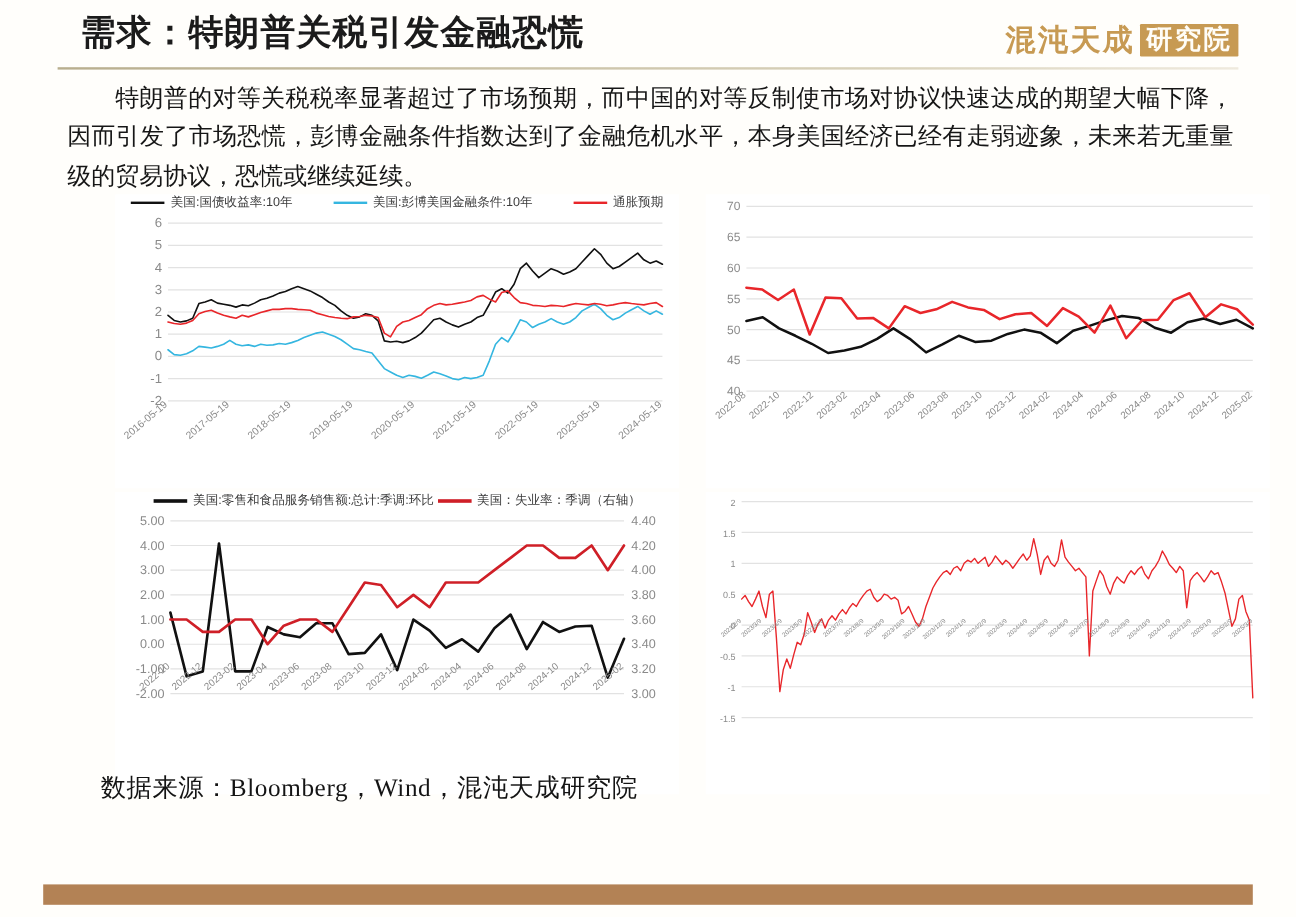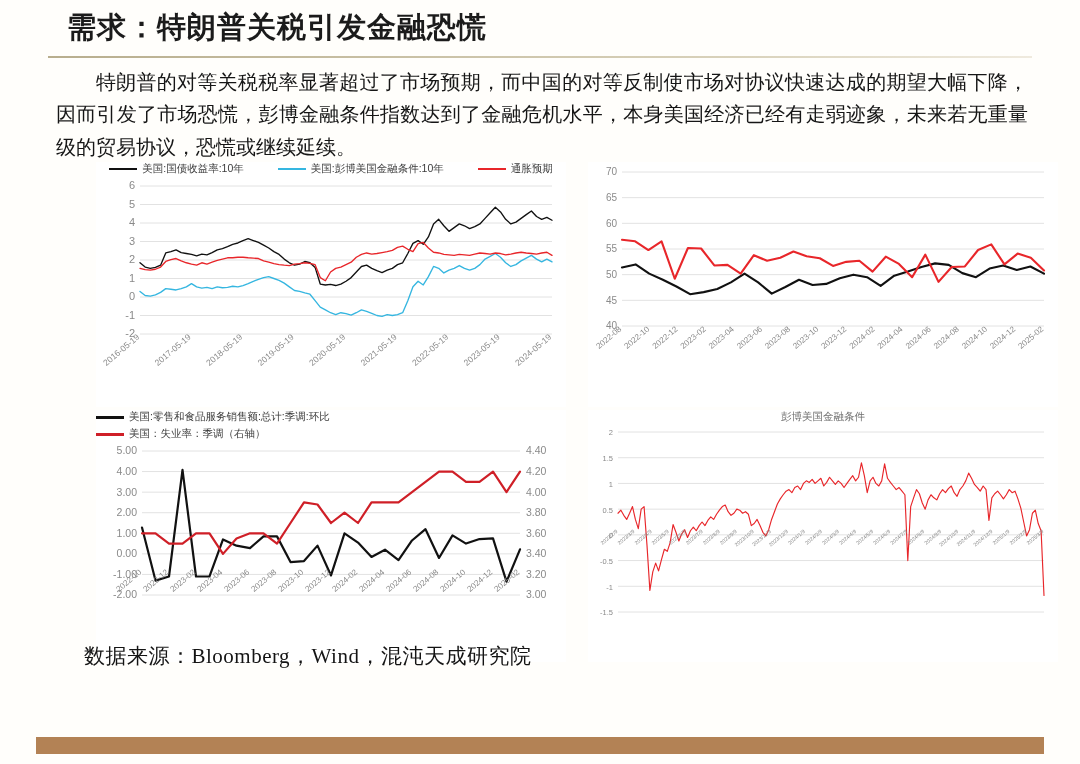--- a/index.html
+++ b/index.html
@@ -51,21 +51,21 @@
   }
   
   .charts{position:absolute;left:0;top:160px;width:1080px;height:510px;}
   .chart{position:absolute;background:#fff;}
   .c1{left:96px;top:2px;width:470px;height:245px;}
   .c2{left:588px;top:2px;width:470px;height:245px;}
   .c3{left:96px;top:250px;width:470px;height:252px;}
   .c4{left:588px;top:250px;width:470px;height:252px;}
 
   .legend{display:flex;justify-content:center;align-items:center;gap:34px;flex-wrap:wrap;}
-  .legend.stack{flex-direction:column;gap:3px;align-items:flex-start;}
+  .legend.stack{flex-direction:row;gap:3px;align-items:flex-start;}
   .lg-item{display:flex;align-items:center;gap:5px;white-space:nowrap;}
   .lg-line{display:inline-block;width:28px;height:0;border-top-width:2.6px;border-top-style:solid;}
   .lg-txt{font-size:10.5px;color:#3c3c3c;font-family:"Liberation Sans","DejaVu Sans",sans-serif;}
 
   .ctitle{text-align:center;font-size:10.5px;color:#6f6f6f;
           font-family:"Liberation Sans","DejaVu Sans",sans-serif;}
 
   .plot-wrap{position:relative;width:100%;}
   svg.plot{display:block;width:100%;}
   .ax-txt{font-family:"Liberation Sans","DejaVu Sans",sans-serif;fill:#8a8a8a;}
@@ -79,20 +79,24 @@
   .bottom-bar{
     position:absolute;left:36px;bottom:10px;width:1008px;height:17px;
     background:#b38255;
   }
 </style>
 </head>
 <body>
 
 <div class="slide-header">
   <div class="slide-title">需求：特朗普关税引发金融恐慌</div>
+  <div class="logo">
+    <span class="logo-seal">混沌天成</span>
+    <span class="logo-box">研究院</span>
+  </div>
   <div class="header-rule"></div>
 </div>
 
 <div class="para">特朗普的对等关税税率显著超过了市场预期，而中国的对等反制使市场对协议快速达成的期望大幅下降，因而引发了市场恐慌，彭博金融条件指数达到了金融危机水平，本身美国经济已经有走弱迹象，未来若无重量级的贸易协议，恐慌或继续延续。</div>
 
 <div class="charts">
 
   <div class="chart c1">
     <div class="legend">
       <span class="lg-item">
@@ -235,21 +239,20 @@
           <text x="0" y="0" font-size="8.2" class="ax-txt" transform="translate(316.0,132.0) rotate(-40)" text-anchor="end">2024-06</text>
           <text x="0" y="0" font-size="8.2" class="ax-txt" transform="translate(343.0,132.0) rotate(-40)" text-anchor="end">2024-08</text>
           <text x="0" y="0" font-size="8.2" class="ax-txt" transform="translate(370.0,132.0) rotate(-40)" text-anchor="end">2024-10</text>
           <text x="0" y="0" font-size="8.2" class="ax-txt" transform="translate(397.0,132.0) rotate(-40)" text-anchor="end">2024-12</text>
           <text x="0" y="0" font-size="8.2" class="ax-txt" transform="translate(424.0,132.0) rotate(-40)" text-anchor="end">2025-02</text>
         </svg>
       </div>
   </div>
 
   <div class="chart c4">
-    <div class="ctitle">彭博美国金融条件</div>
     <div class="plot-wrap">
         <svg class="plot" id="svg-c4" viewBox="0 0 470 228">
           <line x1="30" x2="456" y1="8" y2="8" class="grid-l"></line>
           <text x="25" y="11.4" text-anchor="end" font-size="7.5" class="ax-txt">2</text>
           <line x1="30" x2="456" y1="33.71428571428572" y2="33.71428571428572" class="grid-l"></line>
           <text x="25" y="37.11428571428572" text-anchor="end" font-size="7.5" class="ax-txt">1.5</text>
           <line x1="30" x2="456" y1="59.428571428571416" y2="59.428571428571416" class="grid-l"></line>
           <text x="25" y="62.828571428571415" text-anchor="end" font-size="7.5" class="ax-txt">1</text>
           <line x1="30" x2="456" y1="85.14285714285715" y2="85.14285714285715" class="grid-l"></line>
           <text x="25" y="88.54285714285716" text-anchor="end" font-size="7.5" class="ax-txt">0.5</text>

